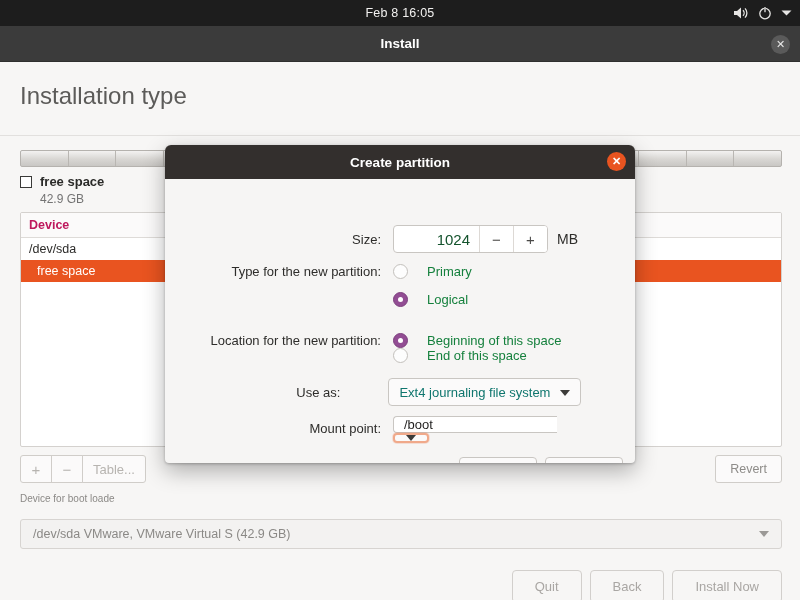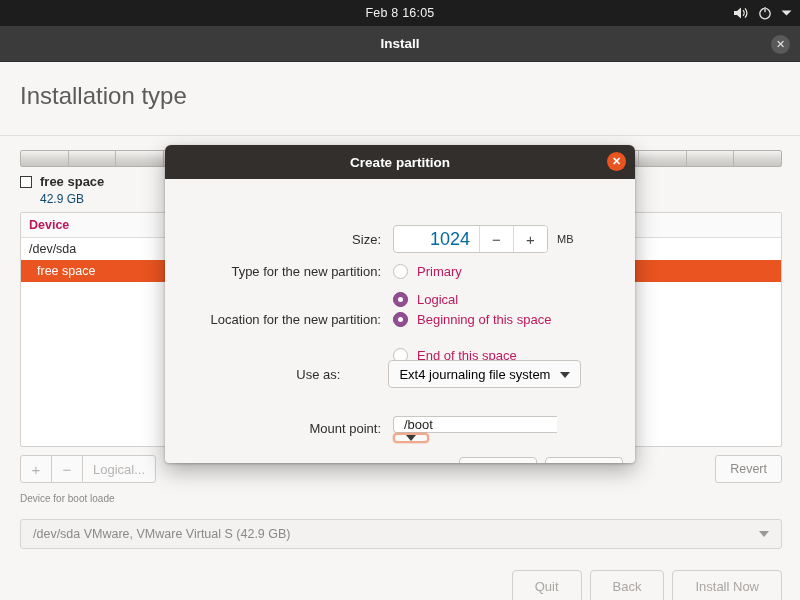--- a/index.html
+++ b/index.html
@@ -85,21 +85,21 @@
     position: absolute; left: 20px; top: 112px;
     display: flex; align-items: center; gap: 8px;
   }
   .legend .swatch {
     width: 12px; height: 12px;
     border: 1.5px solid #3a3a38; background: #ffffff;
   }
   .legend .lname { font-size: 13px; font-weight: bold; color: #2b2b29; }
   .legend-size {
     position: absolute; left: 40px; top: 130px;
-    font-size: 12px; color: #0c4a6e;
+    font-size: 12px; color: #737373;
   }
 
   
   .tablewrap {
     position: absolute; left: 20px; top: 150px;
     width: 762px; height: 235px;
     background: #ffffff;
     border: 1px solid #d4d1ce;
     border-radius: 2px;
     overflow: hidden;
@@ -231,66 +231,66 @@
     margin-left: 12px;
     width: 155px; height: 28px;
     background: #ffffff;
     border: 1px solid #c9c6c2;
     border-radius: 4px;
     display: flex; align-items: stretch;
     overflow: hidden;
   }
   .spin .val {
     flex: 1; display: flex; align-items: center; justify-content: flex-end;
-    padding-right: 9px; font-size: 18px; color: #0369a1;
+    padding-right: 9px; font-size: 15px; color: #14532d;
   }
   .spin .sbtn {
     width: 34px; display: flex; align-items: center; justify-content: center;
     border-left: 1px solid #ddd9d5;
     font-size: 15px; color: #4a4947;
     background: #fff;
     cursor: pointer;
   }
-  .unit { margin-left: 9px; font-size: 11px; color: #2e2d2b; }
+  .unit { margin-left: 9px; font-size: 14px; color: #2e2d2b; }
 
   
   .radio {
     width: 15px; height: 15px; border-radius: 50%;
     border: 1.5px solid #c3c0bc; background: #fdfdfd;
     display: inline-flex; align-items: center; justify-content: center;
     flex: none;
   }
   .radio.on { background: #924d93; border-color: #7d3f7e; }
   .radio.on::after {
     content: ""; width: 5px; height: 5px; border-radius: 50%; background: #ffffff;
   }
-  .rtext { margin-left: 9px; font-size: 13px; color: #be185d; }
+  .rtext { margin-left: 19px; font-size: 13px; color: #15803d; }
 
   .r-type  { left: 0; top: 85px;  width: 470px; }
   .r-type .rowlabel { width: 216px; }
   .r-type .rbox { margin-left: 12px; display: flex; align-items: center; }
 
   .r-logical { left: 228px; top: 113px; }
-  .r-loc { left: 0; top: 133px; width: 514px; }
+  .r-loc { left: 0; top: 154px; width: 514px; }
   .r-loc .rowlabel { width: 216px; }
   .r-loc .rbox { margin-left: 12px; display: flex; align-items: center; }
   .r-end { left: 228px; top: 169px; }
 
   
-  .r-useas { left: 0; top: 181px; width: 416px; gap: 36px; }
+  .r-useas { left: 0; top: 199px; width: 416px; gap: 36px; }
   .r-useas .rowlabel { width: 216px; }
   .combo {
     margin-left: 12px;
     width: 232px; height: 28px;
     background: #fbfafa;
     border: 1px solid #c9c6c2;
     border-radius: 4px;
     display: flex; align-items: center;
     padding: 0 10px;
-    font-size: 13px; color: #000000;
+    font-size: 13px; color: #0f766e;
     position: relative;
   }
   .combo .carrow {
     position: absolute; right: 10px; top: 11px;
     width: 0; height: 0;
     border-left: 5px solid transparent;
     border-right: 5px solid transparent;
     border-top: 6px solid #3c3b39;
   }
 
@@ -425,21 +425,21 @@
           <span class="td dev" style="width:170px">free space</span>
           <span class="td" style="width:60px"></span>
           <span class="td" style="flex:1"></span>
         </div>
       </div>
     </div>
 
     <div class="minibar">
       <span class="mb plus">+</span>
       <span class="mb minus">−</span>
-      <span class="mb change">Logical...</span>
+      <span class="mb change">Table...</span>
     </div>
 
     <div class="minibar-right">
       <span class="mbr revert">Revert</span>
     </div>
 
     <div class="bootlabel">Device for boot loade</div>
     <div class="bootselect">
       <span>/dev/sda VMware, VMware Virtual S (42.9 GB)</span>
       <span class="arrow"></span>

